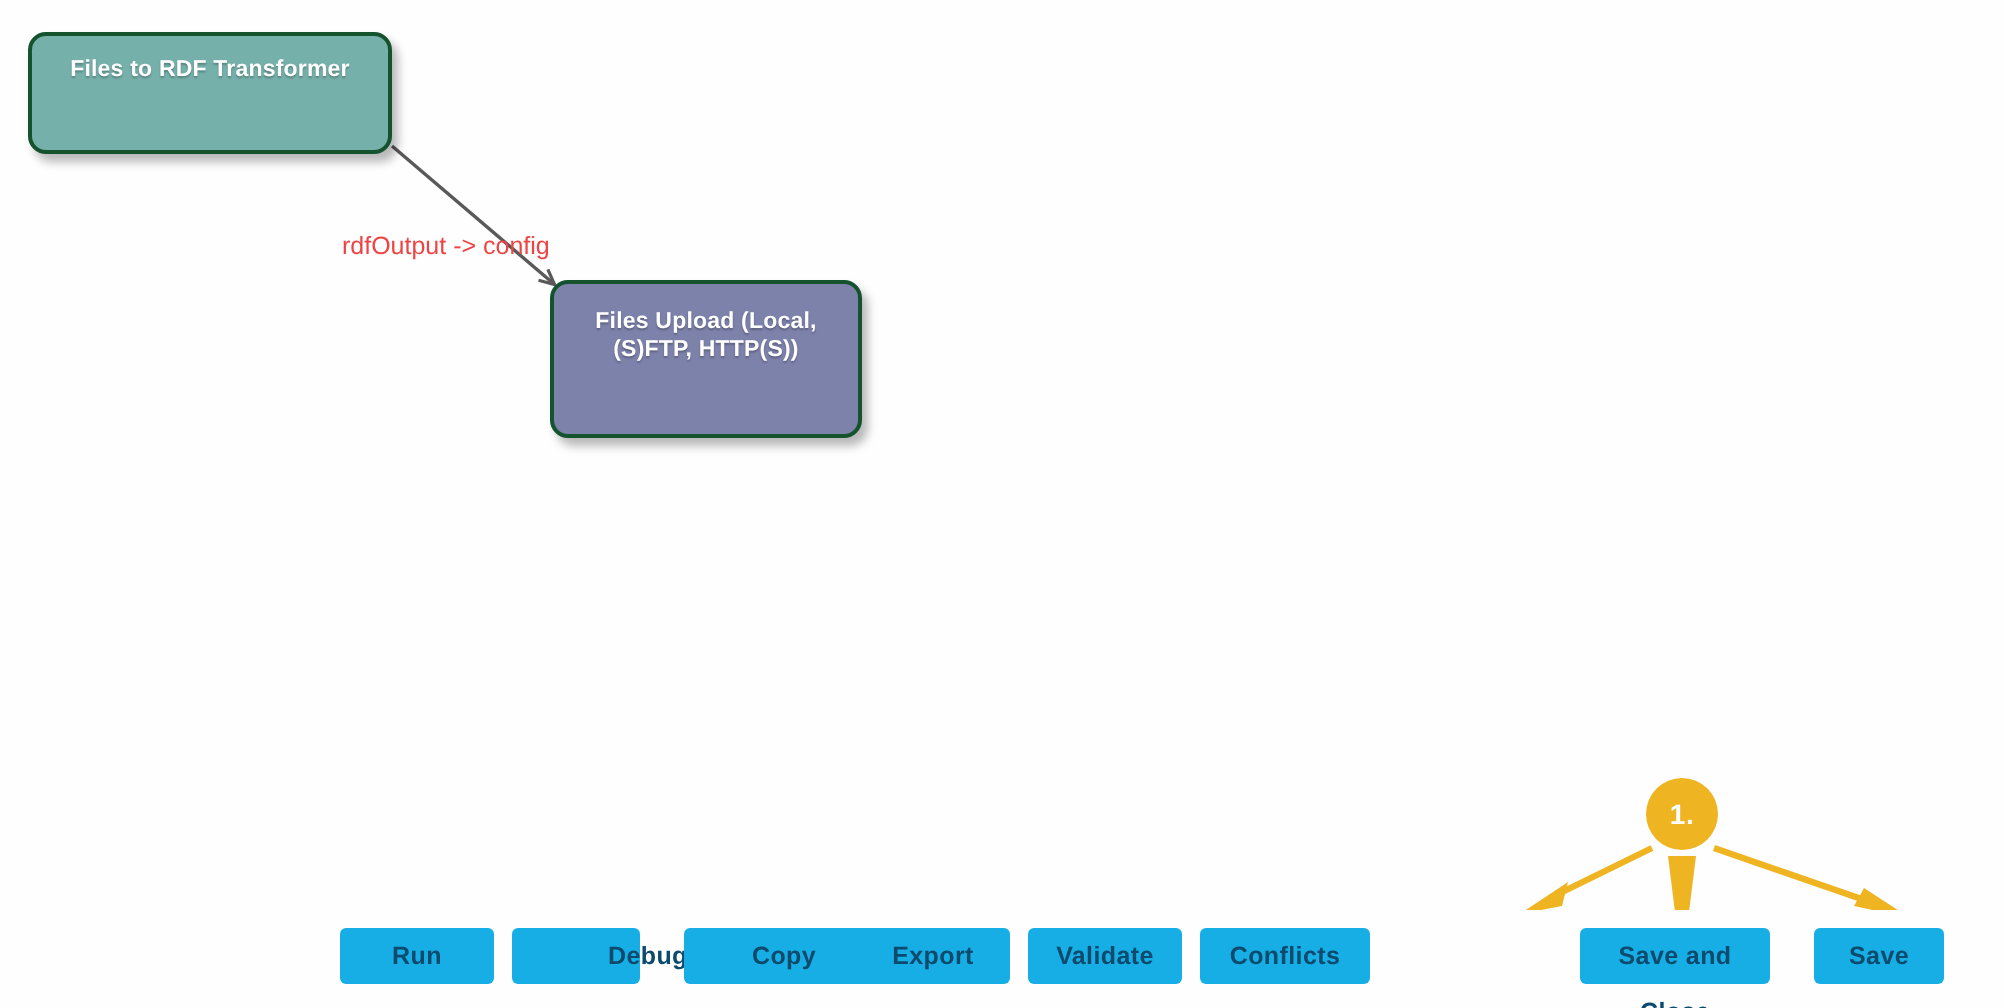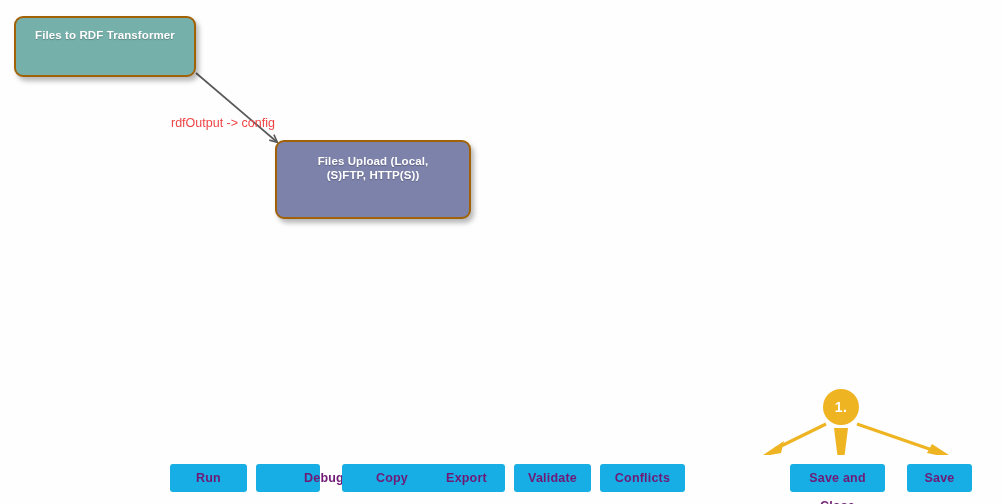--- a/index.html
+++ b/index.html
@@ -28,21 +28,21 @@
     position: absolute;
     left: 0; top: 0;
     width: 1002px;
     height: 455px;
     pointer-events: none;
   }
 
   .node {
     position: absolute;
     box-sizing: border-box;
-    border: 2px solid #a16207;
+    border: 2px solid #14532d;
     border-radius: 9px;
     box-shadow: 3px 4px 5px rgba(0,0,0,0.28);
     color: #ffffff;
     font-weight: bold;
     font-size: 11.5px;
     line-height: 14px;
     text-align: center;
     letter-spacing: 0.1px;
     text-shadow: 0 1px 1px rgba(0,0,0,0.25);
     display: block;
@@ -53,21 +53,21 @@
   #node-transformer {
     left: 14px;
     top: 16px;
     width: 182px;
     height: 61px;
     background: #76b0ab;
   }
   #node-upload {
     left: 275px;
     top: 140px;
-    width: 196px;
+    width: 156px;
     height: 79px;
     background: #7d82ab;
     padding-top: 12px;
   }
 
   .edge-label {
     position: absolute;
     font-family: "Liberation Sans", sans-serif;
     font-size: 12.5px;
     color: #ef4444;
@@ -111,21 +111,21 @@
     background: #fefefe;
   }
   .btn {
     position: absolute;
     top: 9px;
     height: 28px;
     box-sizing: border-box;
     background: #16aee4;
     border: none;
     border-radius: 3px;
-    color: #701a75;
+    color: #0c4a6e;
     font-family: "Liberation Sans", sans-serif;
     font-size: 12.5px;
     font-weight: bold;
     letter-spacing: 0.2px;
     cursor: pointer;
     padding: 0;
     line-height: 28px;
     text-align: center;
   }
   #btn-run          { left: 170px; width: 77px; }

